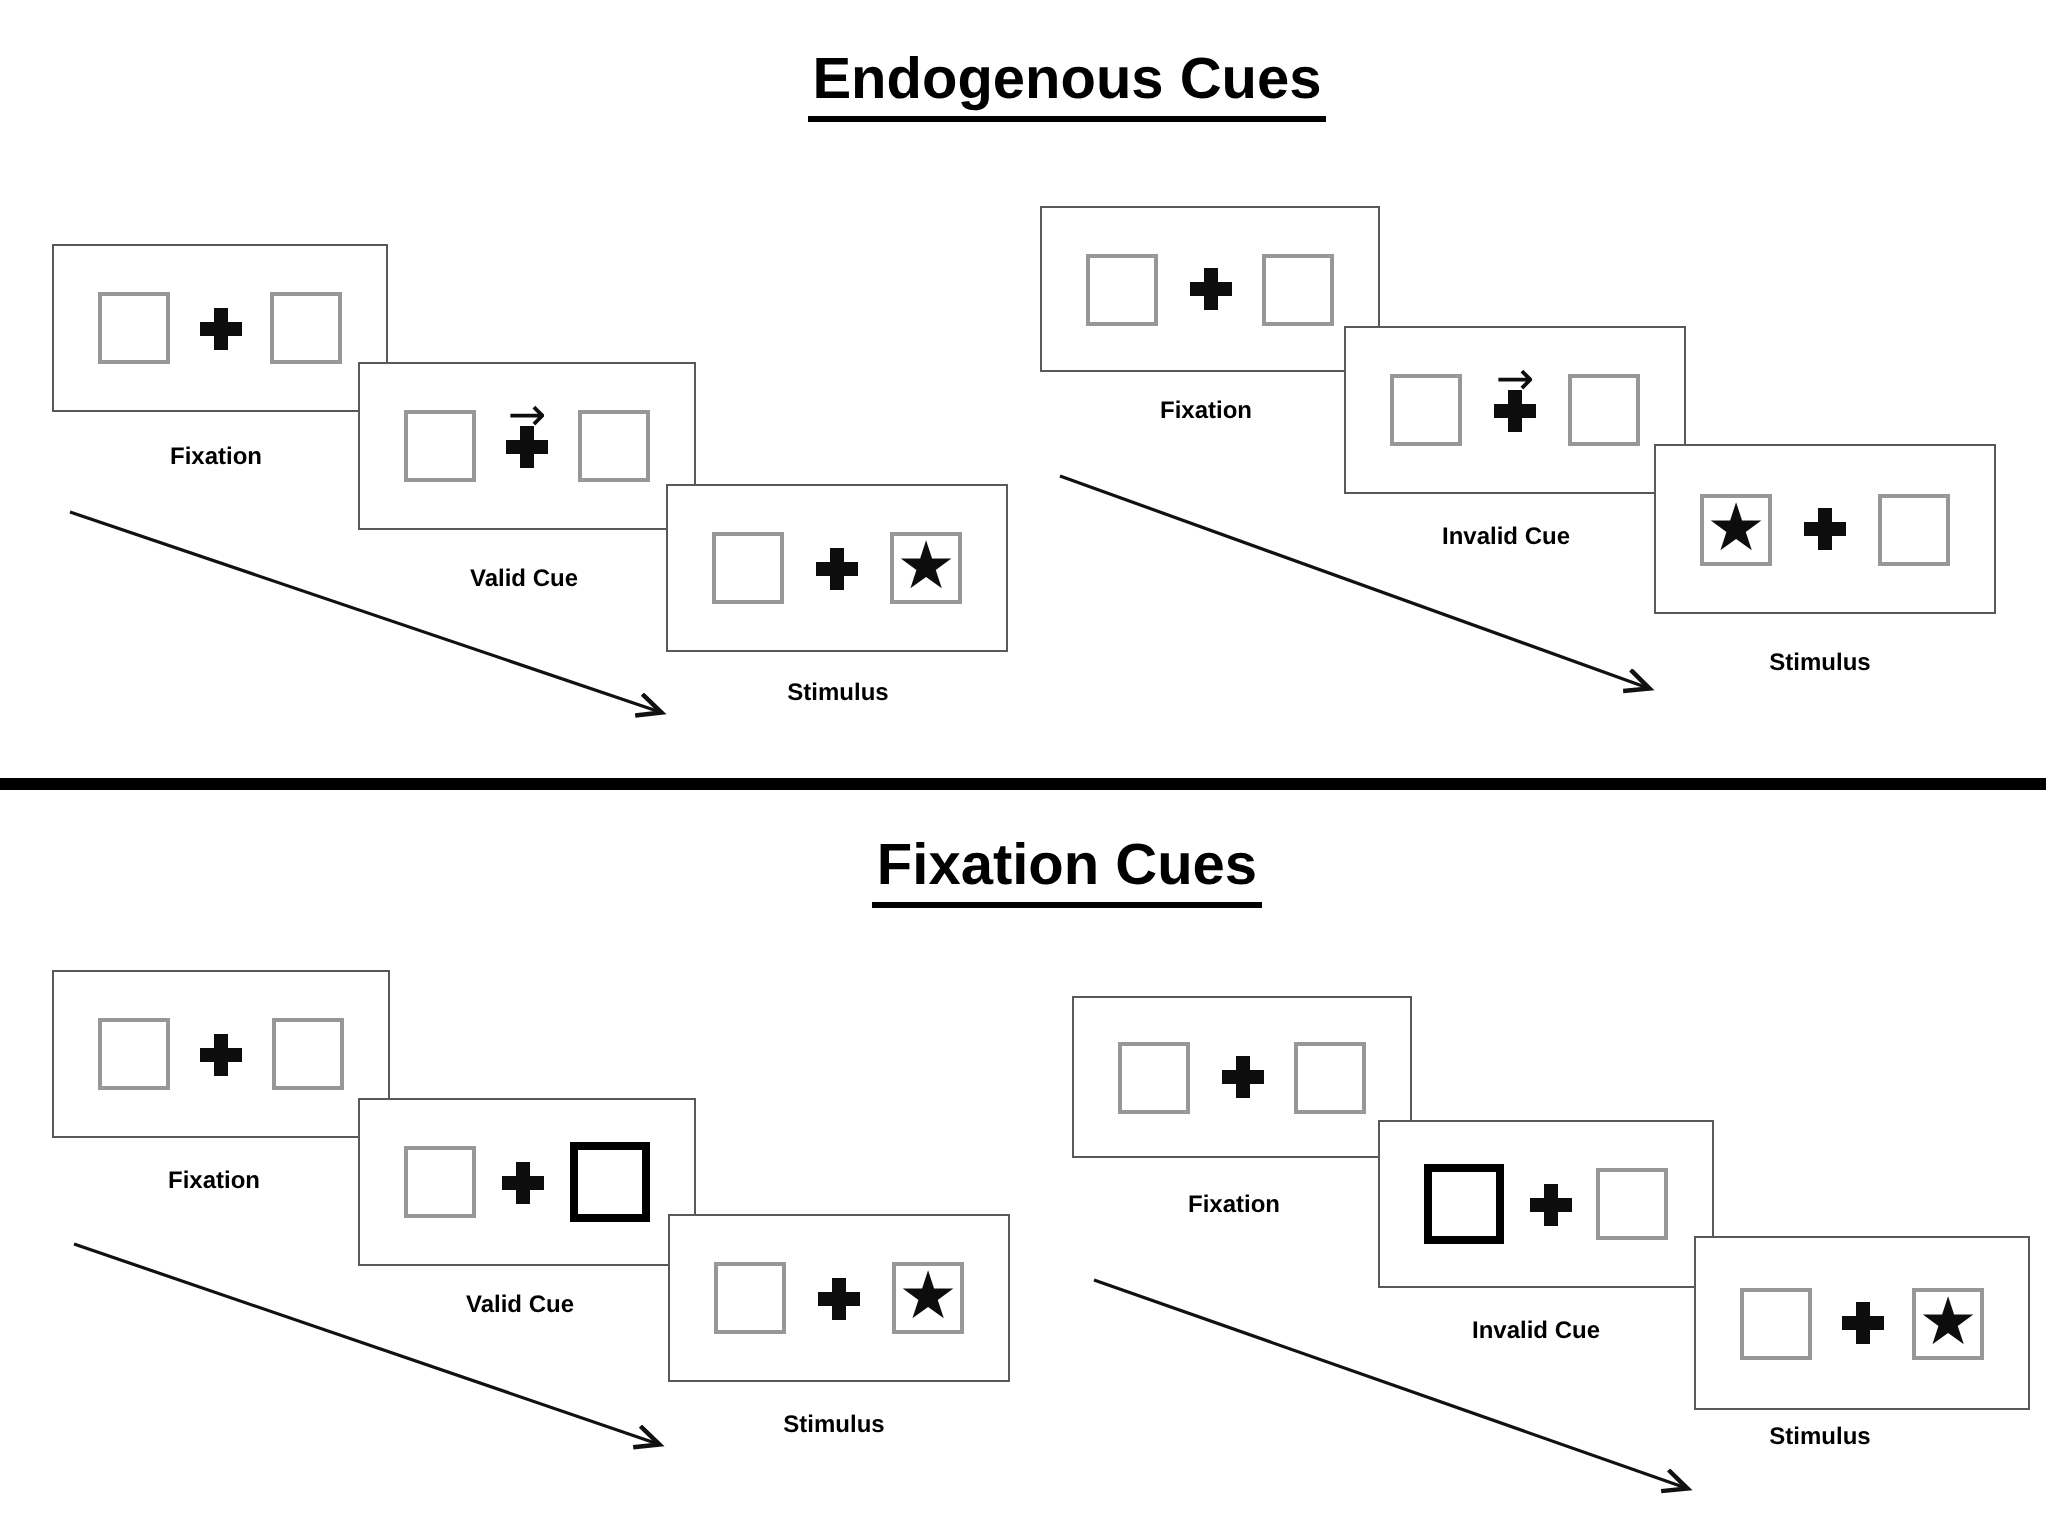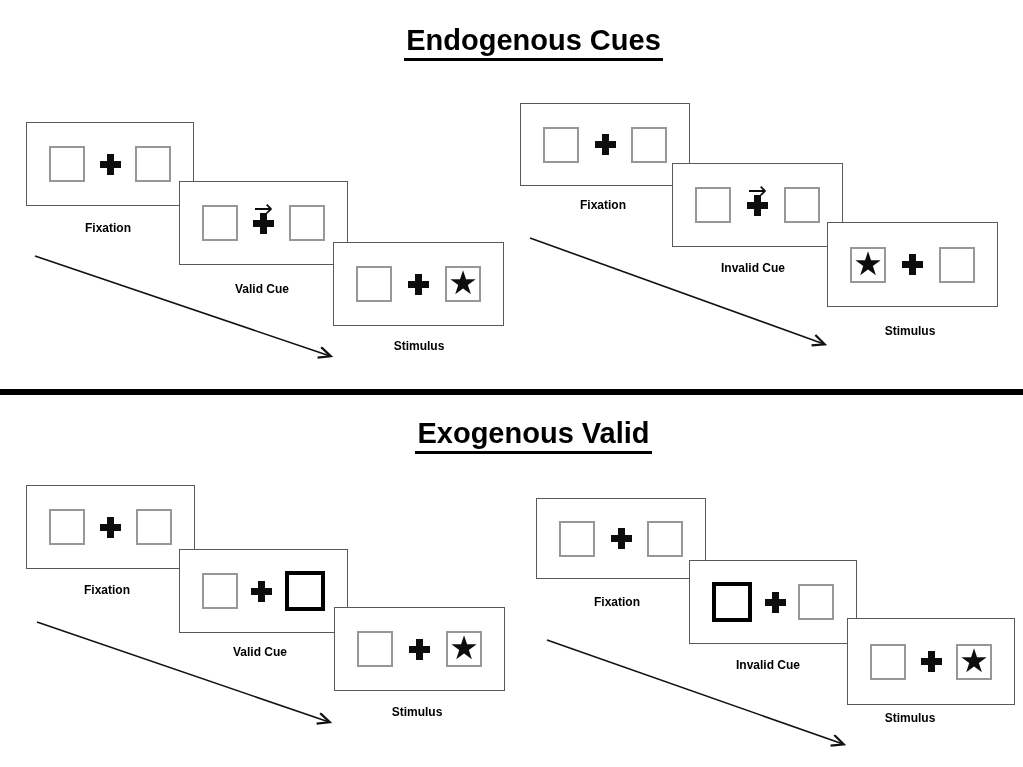--- a/index.html
+++ b/index.html
@@ -56,21 +56,21 @@
     <line x1="530" y1="238" x2="824" y2="344" stroke="#111" stroke-width="1.6" marker-end="url(#ah)"></line>
     <line x1="37" y1="622" x2="329" y2="722" stroke="#111" stroke-width="1.6" marker-end="url(#ah)"></line>
     <line x1="547" y1="640" x2="843" y2="744" stroke="#111" stroke-width="1.6" marker-end="url(#ah)"></line>
   </svg>
 
   <div class="section-title" style="top:24px;">
     <span class="u">Endogenous Cues</span>
   </div>
   <div class="divider"></div>
   <div class="section-title" style="top:417px;">
-    <span class="u">Exogenous Valid</span>
+    <span class="u">Fixation Cues</span>
   </div>
 
   <div class="panel" style="left:26px;top:122px;width:168px;height:84px;z-index:1">
     <div class="box"></div>
     <div class="center">
       <span class="plus"></span>
     </div>
     <div class="box"></div>
   </div>
   <div class="step-label" style="left:108px;top:218px">Fixation</div>

